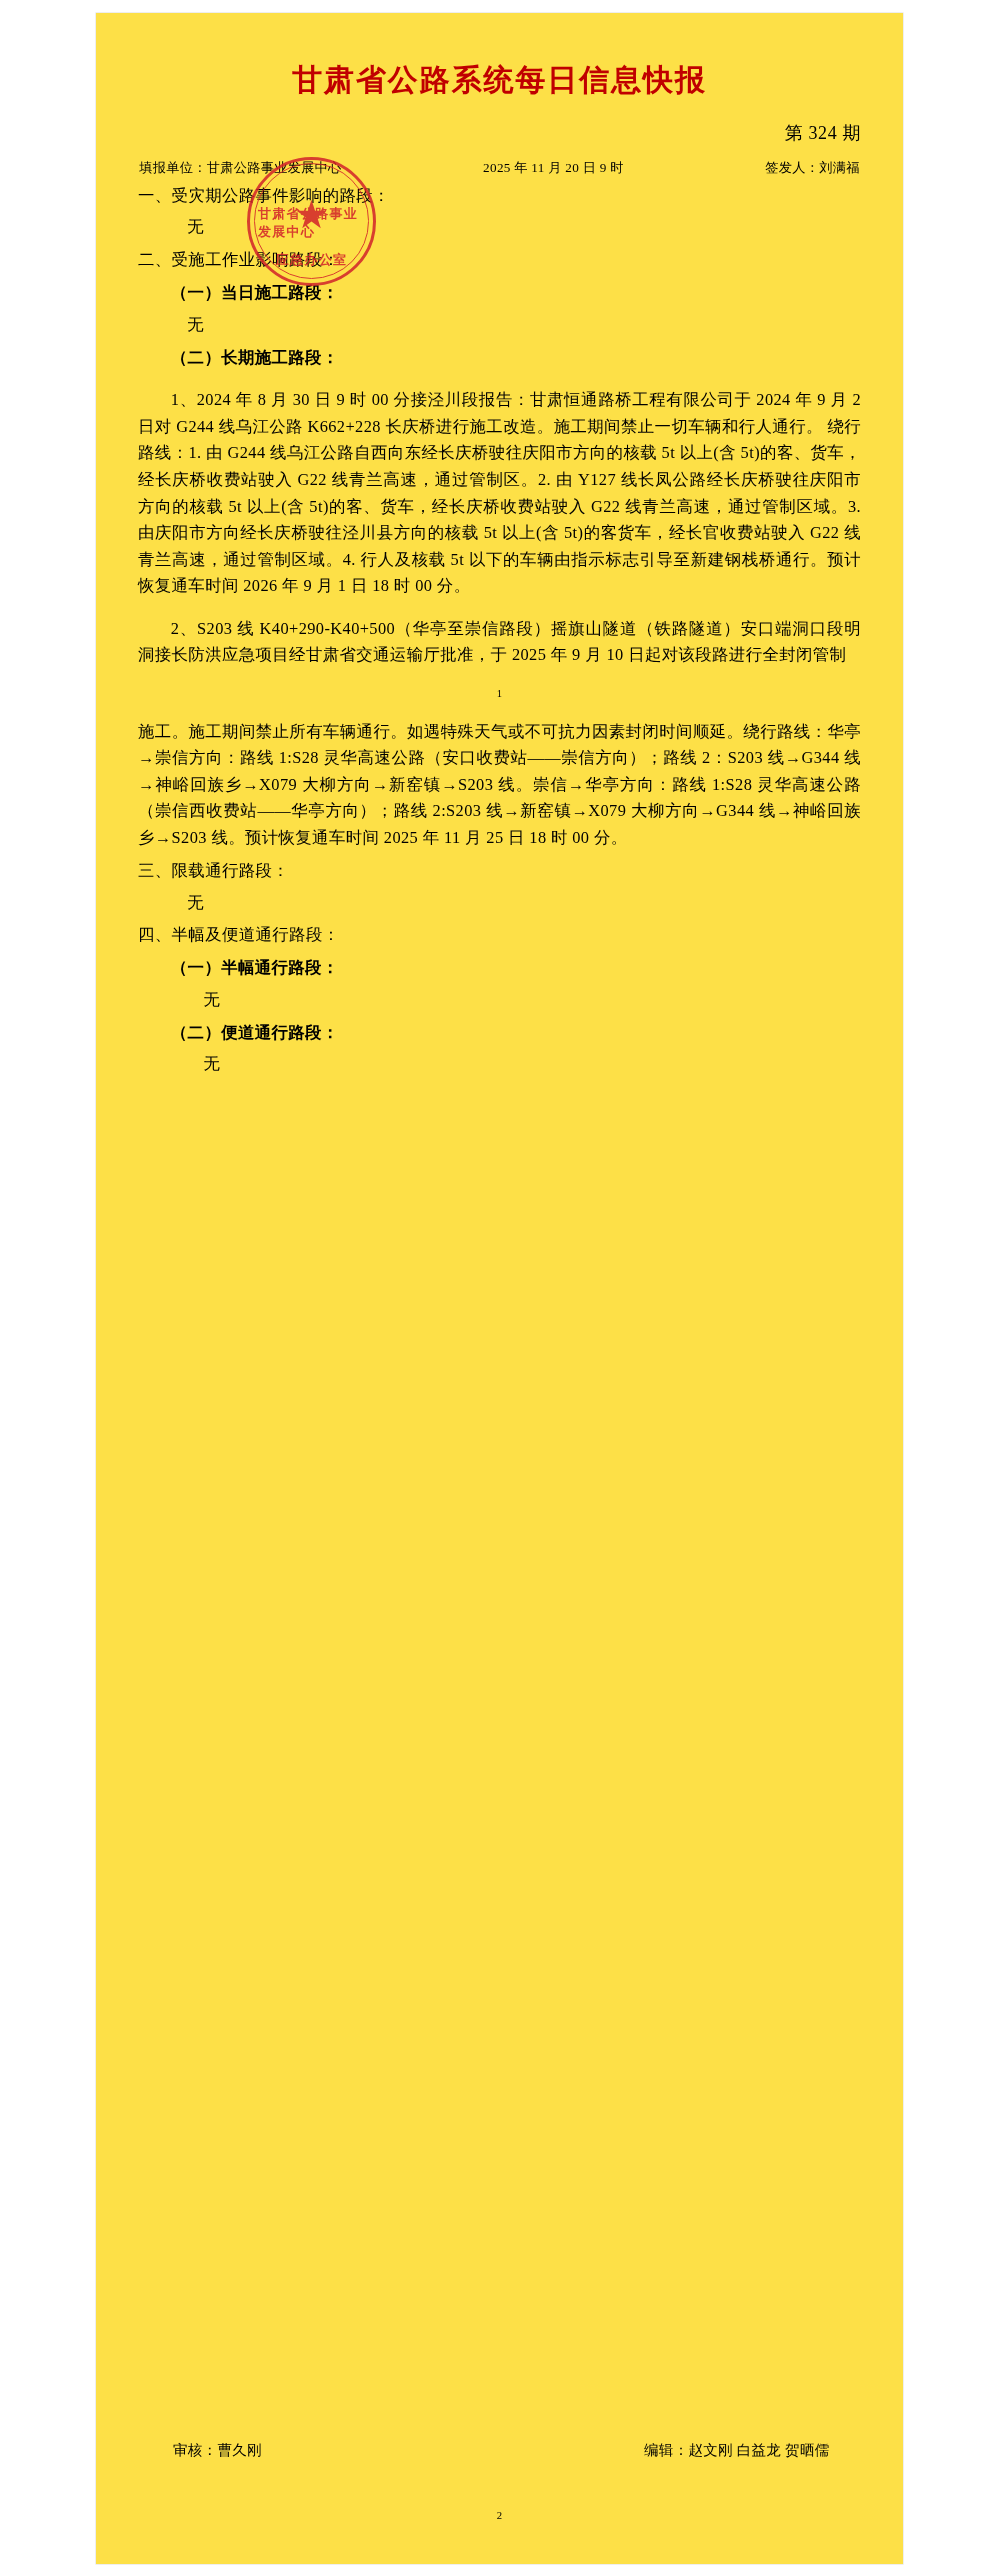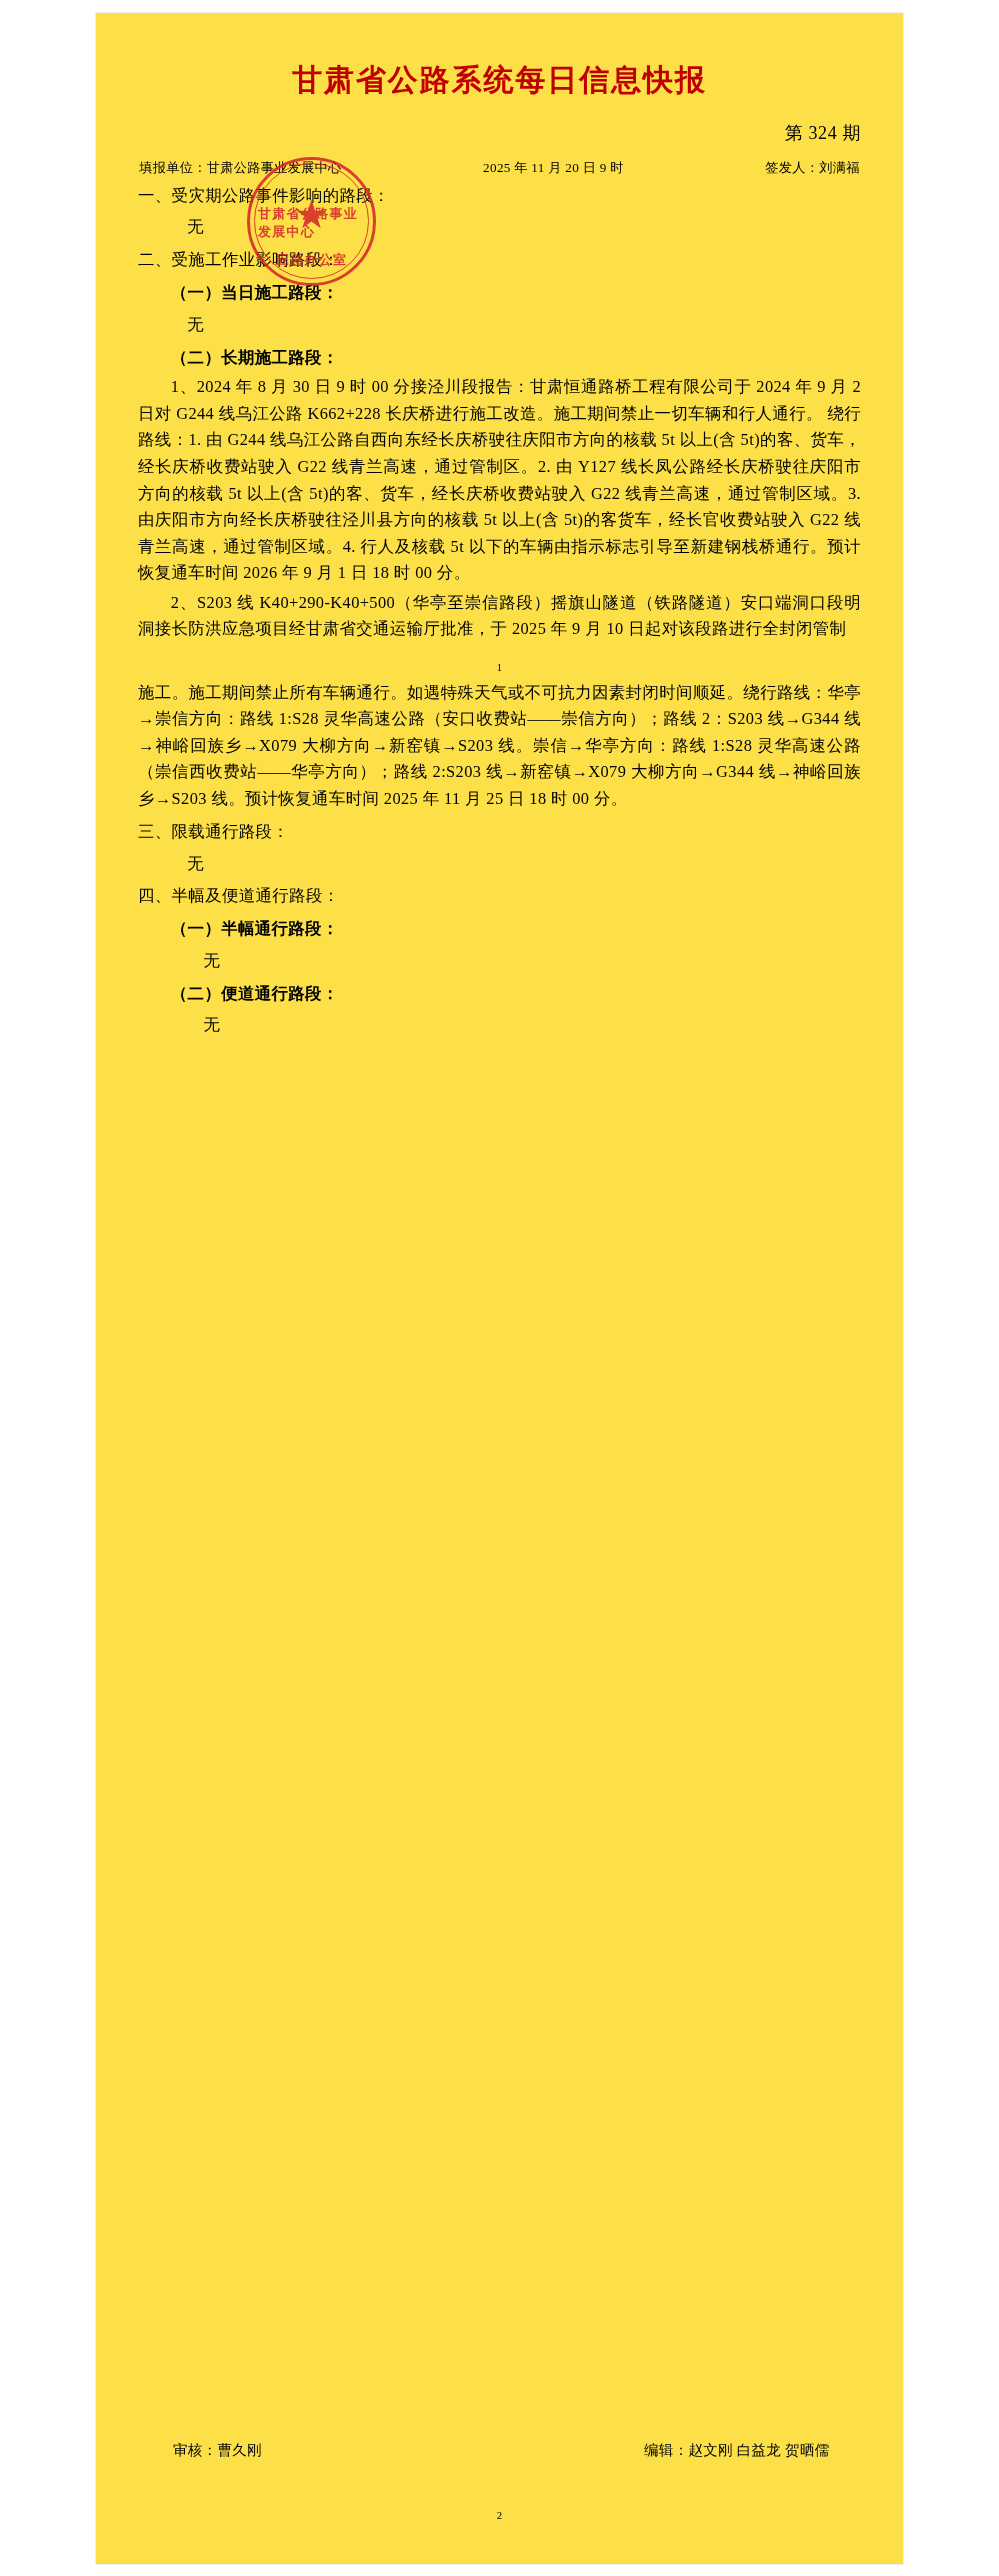--- a/index.html
+++ b/index.html
@@ -129,21 +129,21 @@
     text-indent: 2em;
     font-weight: bold;
   }
   .sub-item.b { font-weight: bold; }
   .none-line {
     margin-top: 5px;
     text-indent: 3em;
   }
   .none-line.deep { text-indent: 4em; }
   .para {
-    margin-top: 3px;
+    margin-top: 16px;
     text-indent: 2em;
     text-align: justify;
   }
   .page-num {
     text-align: center;
     font-size: 10.7px;
     margin-top: 16.4px;
   }
 
   .footer-row {

